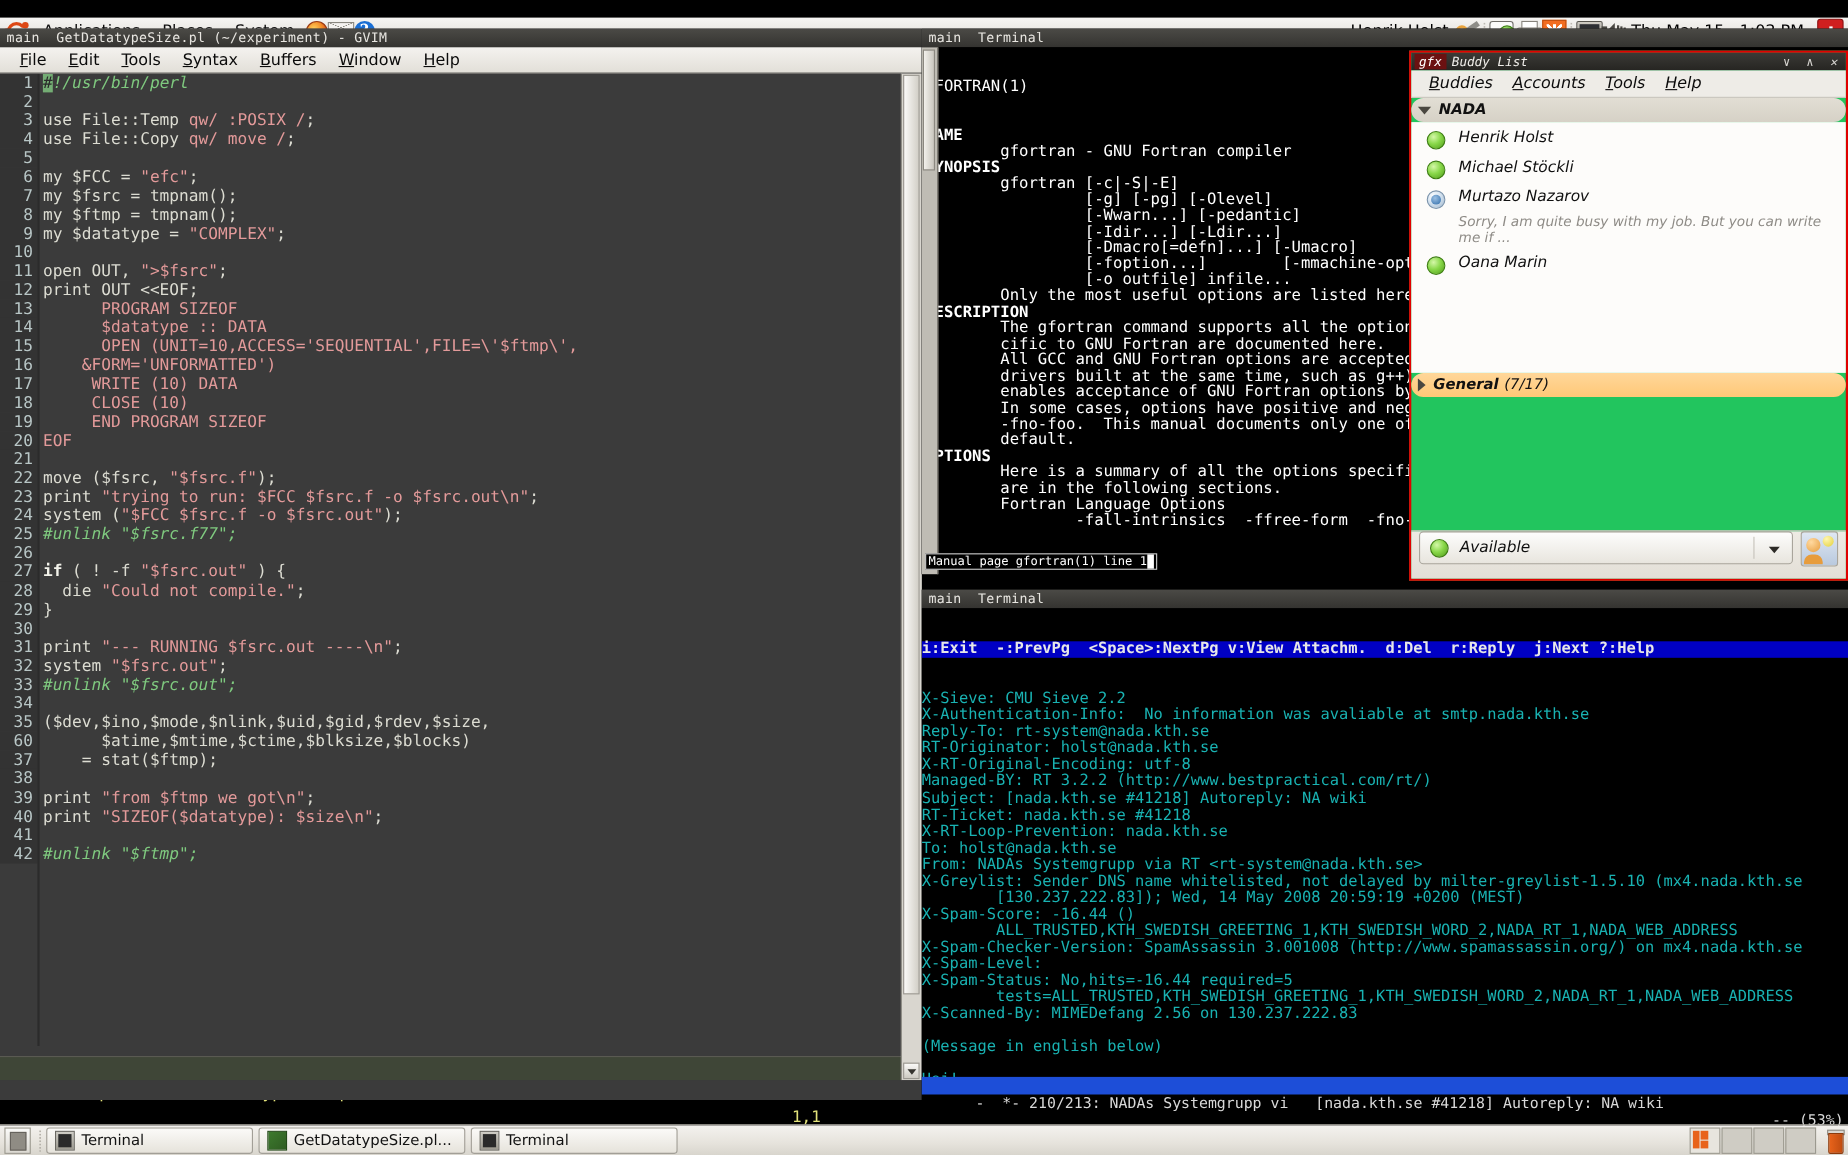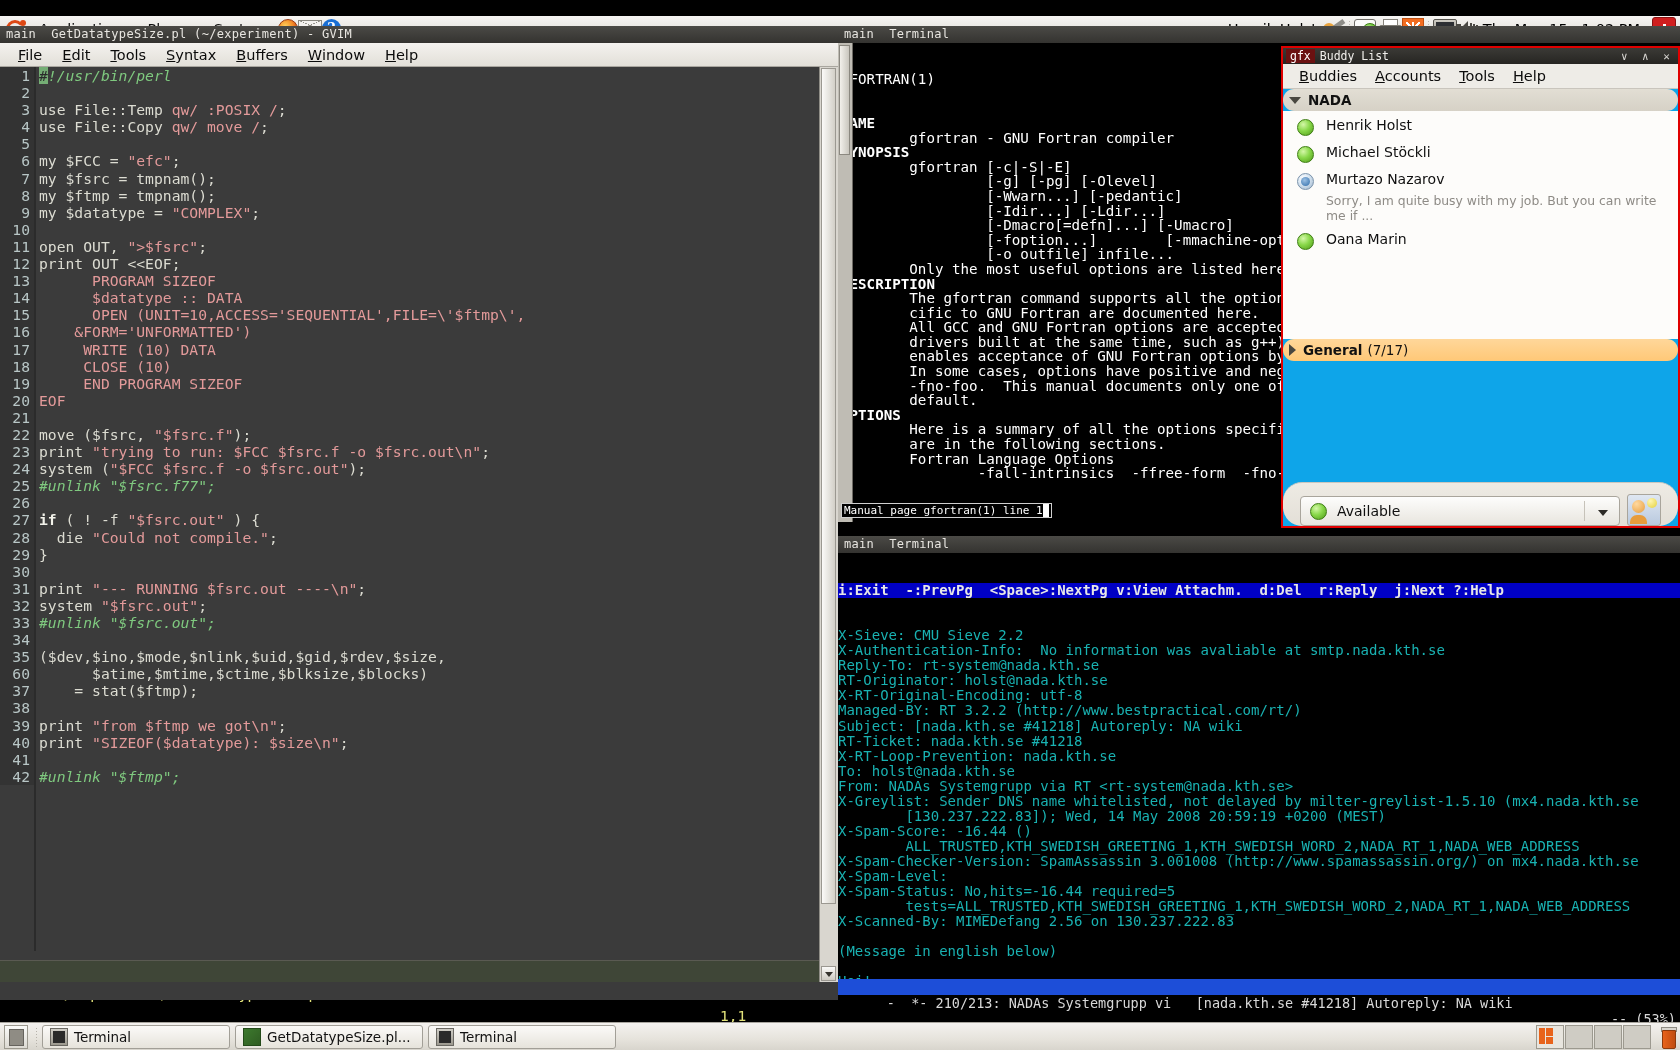--- a/index.html
+++ b/index.html
@@ -175,21 +175,21 @@
     color:#19b2b2; white-space:pre; overflow:hidden; box-sizing:border-box;
   }
   .mutt-bar { background:#0000c4; color:#e7e7e7; font-weight:bold; display:block; width:100%; }
   #mutt-status { position:absolute; left:0; bottom:5px; width:842px; height:16px;
     background:#1d4ed8; color:#d8d8d8; font-family:"DejaVu Sans Mono", monospace;
     font-size:13.5px; line-height:16px; white-space:pre; }
   #mutt-status .pct { position:absolute; right:4px; }
 
   
   #pidgin { position:absolute; left:1281px; top:46px; width:399px; height:482px;
-    background:#0ea5e9; border:2px solid #e00000; box-sizing:border-box; }
+    background:#22c55e; border:2px solid #e00000; box-sizing:border-box;font-style:italic; }
   #pidgin-title { height:16px; background: linear-gradient(to bottom,#3b3a36,#262522);
      color:#f0eeea; font-family:"DejaVu Sans Mono", monospace; font-size:11.5px;
      display:flex; align-items:center; padding-left:3px; white-space:pre; }
   #pidgin-title .gfx { background:#6b1111; color:#fff; padding:0 4px; margin-right:5px; }
   #pidgin-title .wbtns { margin-left:auto; padding-right:4px; font-size:11px; letter-spacing:4px; color:#d8d6d2; }
   #pidgin-menubar { height:24px; background:#efedе8; background-color:#eeece7;
      border-bottom:1px solid #c9c5bd; display:flex; align-items:center; padding-left:7px; }
   #pidgin-menubar .mi { font-size:14.5px; color:#0b0b0b; padding:0 9px; }
   #pidgin-menubar .mi u { text-decoration:underline; }
   .group-row { height:22px; display:flex; align-items:center; padding-left:6px;
@@ -206,21 +206,21 @@
   .b-avail { background: radial-gradient(circle at 35% 30%, #d4f7a8 0%, #89d84a 45%, #4f9a18 100%);
       border:1px solid #3d7d12; box-sizing:border-box; }
   .b-away { background: radial-gradient(circle at 35% 30%, #ffffff 0%, #d9e6f2 40%, #9fb6cc 100%);
       border:1px solid #7b93ab; box-sizing:border-box; position:relative; }
   .b-away:after { content:""; position:absolute; left:3px; top:3px; width:9px;height:9px;border-radius:50%;
       background: radial-gradient(circle at 40% 35%, #9bc0e4, #2e6ba8); }
   .b-name { font-size:14px; color:#101010; }
   .b-sub { font-size:12.4px; color:#8e8b86; margin-top:6px; }
   #pidgin-bottom { position:absolute; left:0; bottom:0; width:395px; height:44px;
      background: linear-gradient(to bottom,#eeebe4,#e3dfd7); border-top:1px solid #cbc7bf;
-     display:flex; align-items:flex-end; padding:0 17px; box-sizing:border-box;border-radius:19px; }
+     display:flex; align-items:flex-start; padding:0 7px; box-sizing:border-box; }
   #status-select { flex:1; height:30px; border:1px solid #a9a59c; border-radius:4px;
      background: linear-gradient(to bottom,#fdfdfc,#e8e5de);
      display:flex; align-items:center; padding-left:9px; box-sizing:border-box; position:relative; }
   #status-select .lbl { font-size:14px; color:#0f0f0f; margin-left:10px; }
   #status-select .divl { position:absolute; right:34px; top:4px; bottom:4px; width:1px; background:#c6c2b9; }
   #status-select .arr { position:absolute; right:11px; top:13px; width:0;height:0;
      border-left:5.5px solid transparent; border-right:5.5px solid transparent; border-top:6px solid #2d2b27; }
   #avatar-btn { width:32px;height:30px; margin-left:7px; border:1px solid #a9a59c; border-radius:3px;
      background: linear-gradient(to bottom,#dfe7f2,#b9c9de); position:relative; }
   #avatar-btn .h1 { position:absolute; left:4px; top:5px; width:13px;height:13px;border-radius:50%;

